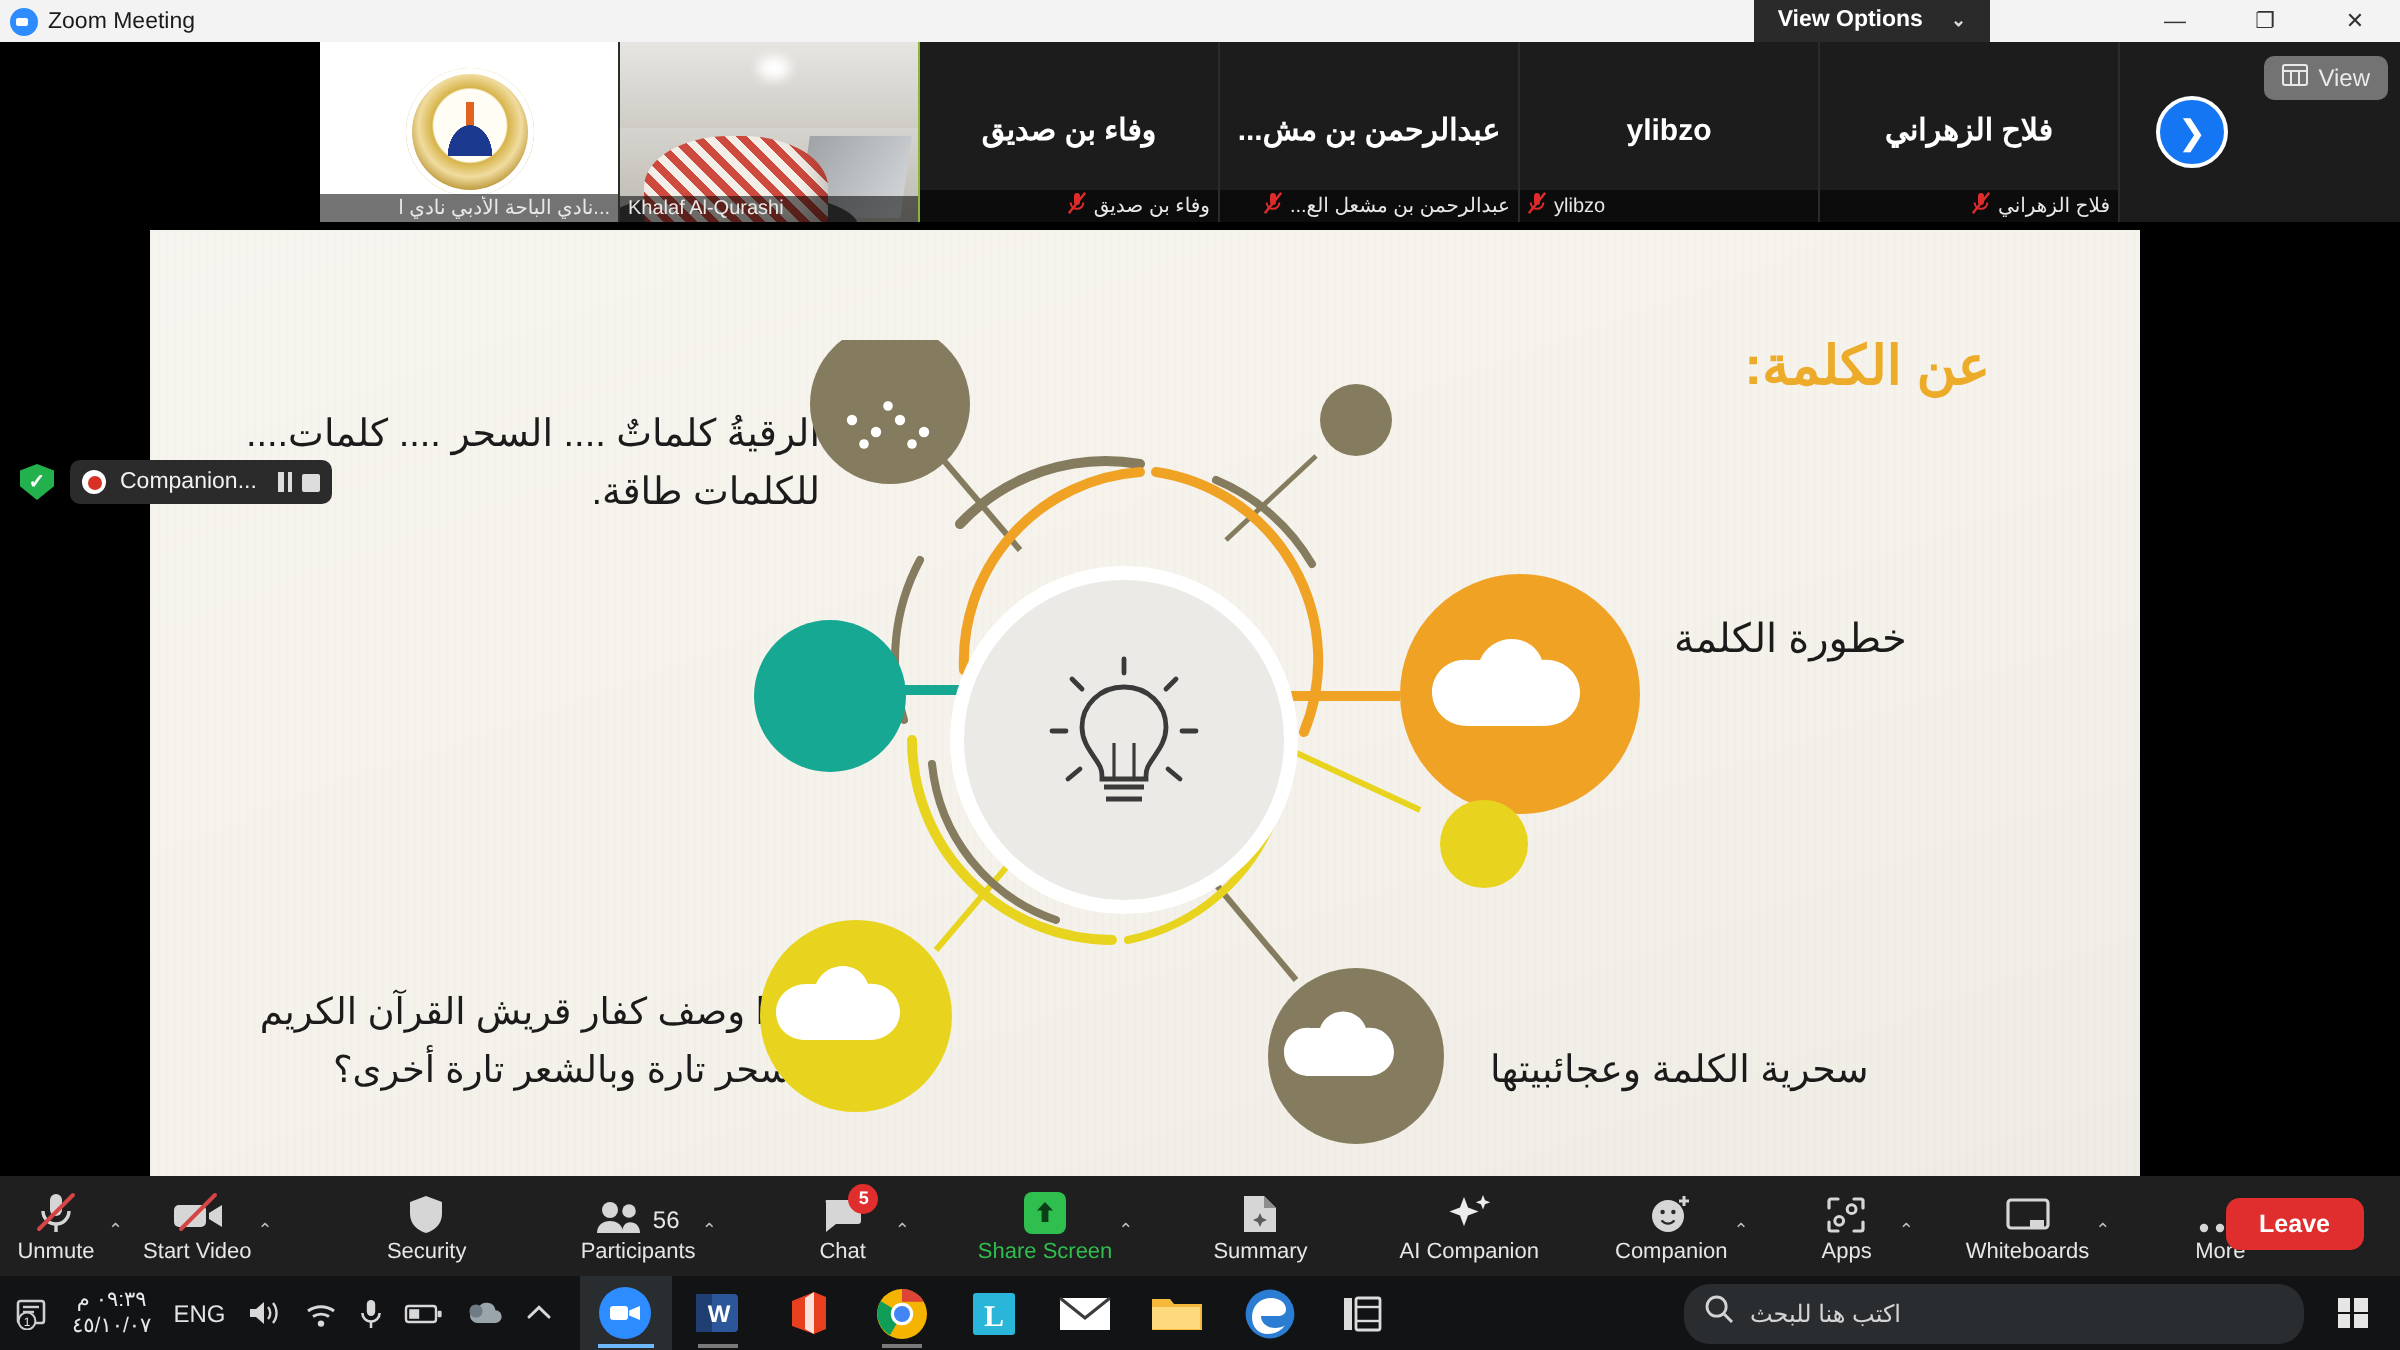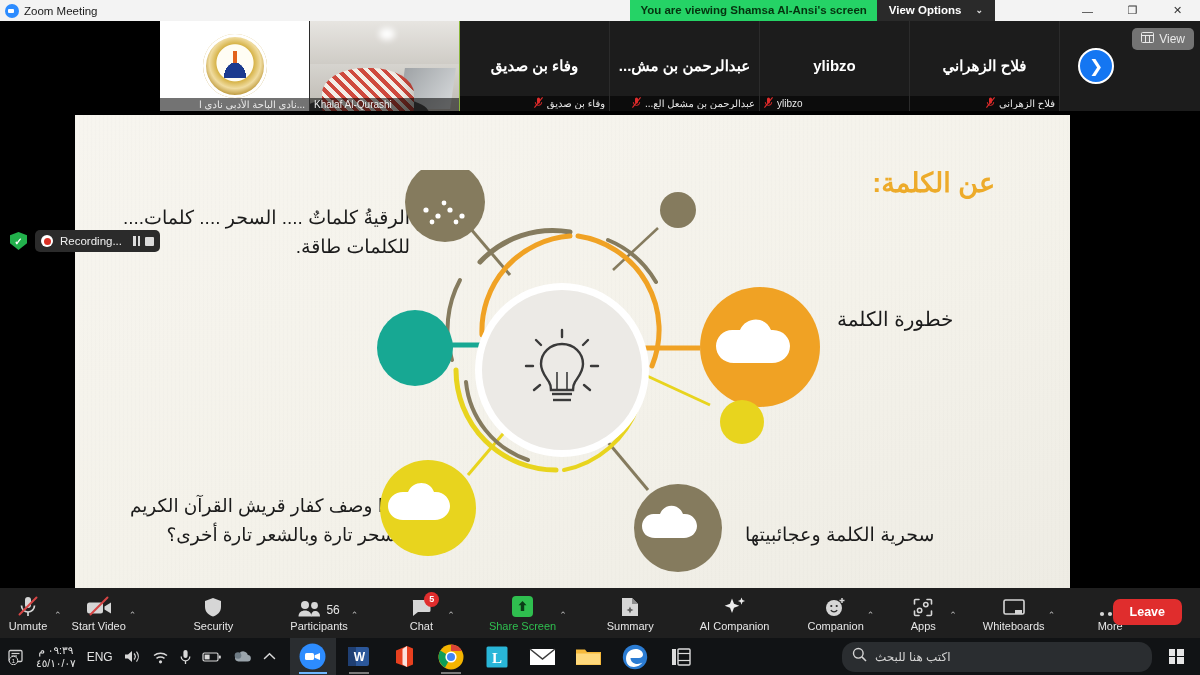--- a/index.html
+++ b/index.html
@@ -286,21 +286,20 @@
 </style>
 </head>
 <body>
 
 <div id="app">
 
   <div class="titlebar">
     <div class="tb-logo"></div>
     <div class="tb-title">Zoom Meeting</div>
     <div class="tb-spacer"></div>
-    <div class="share-banner">You are viewing Shamsa Al-Ansi's screen</div>
     <div class="view-options">
       <span>View Options</span>
       <span class="vo-caret">⌄</span>
     </div>
     <div class="tb-spacer" style="max-width:70px"></div>
     <div class="wbtn">—</div>
     <div class="wbtn">❐</div>
     <div class="wbtn close">✕</div>
   </div>
 
@@ -491,21 +490,21 @@
     </div>
 
     <div class="recbar">
       <div class="shield-ok">
         <span>✓</span>
       </div>
       <div class="rec-pill">
         <span class="rec-dot">
             <i></i>
           </span>
-        <span class="rec-txt">Recording...</span>
+        <span class="rec-txt">Companion...</span>
         <span class="rec-ctrl">
           <span class="ic-pause">
               <i></i>
               <i></i>
             </span>
           <span class="ic-stop"></span>
         </span>
       </div>
     </div>
 

